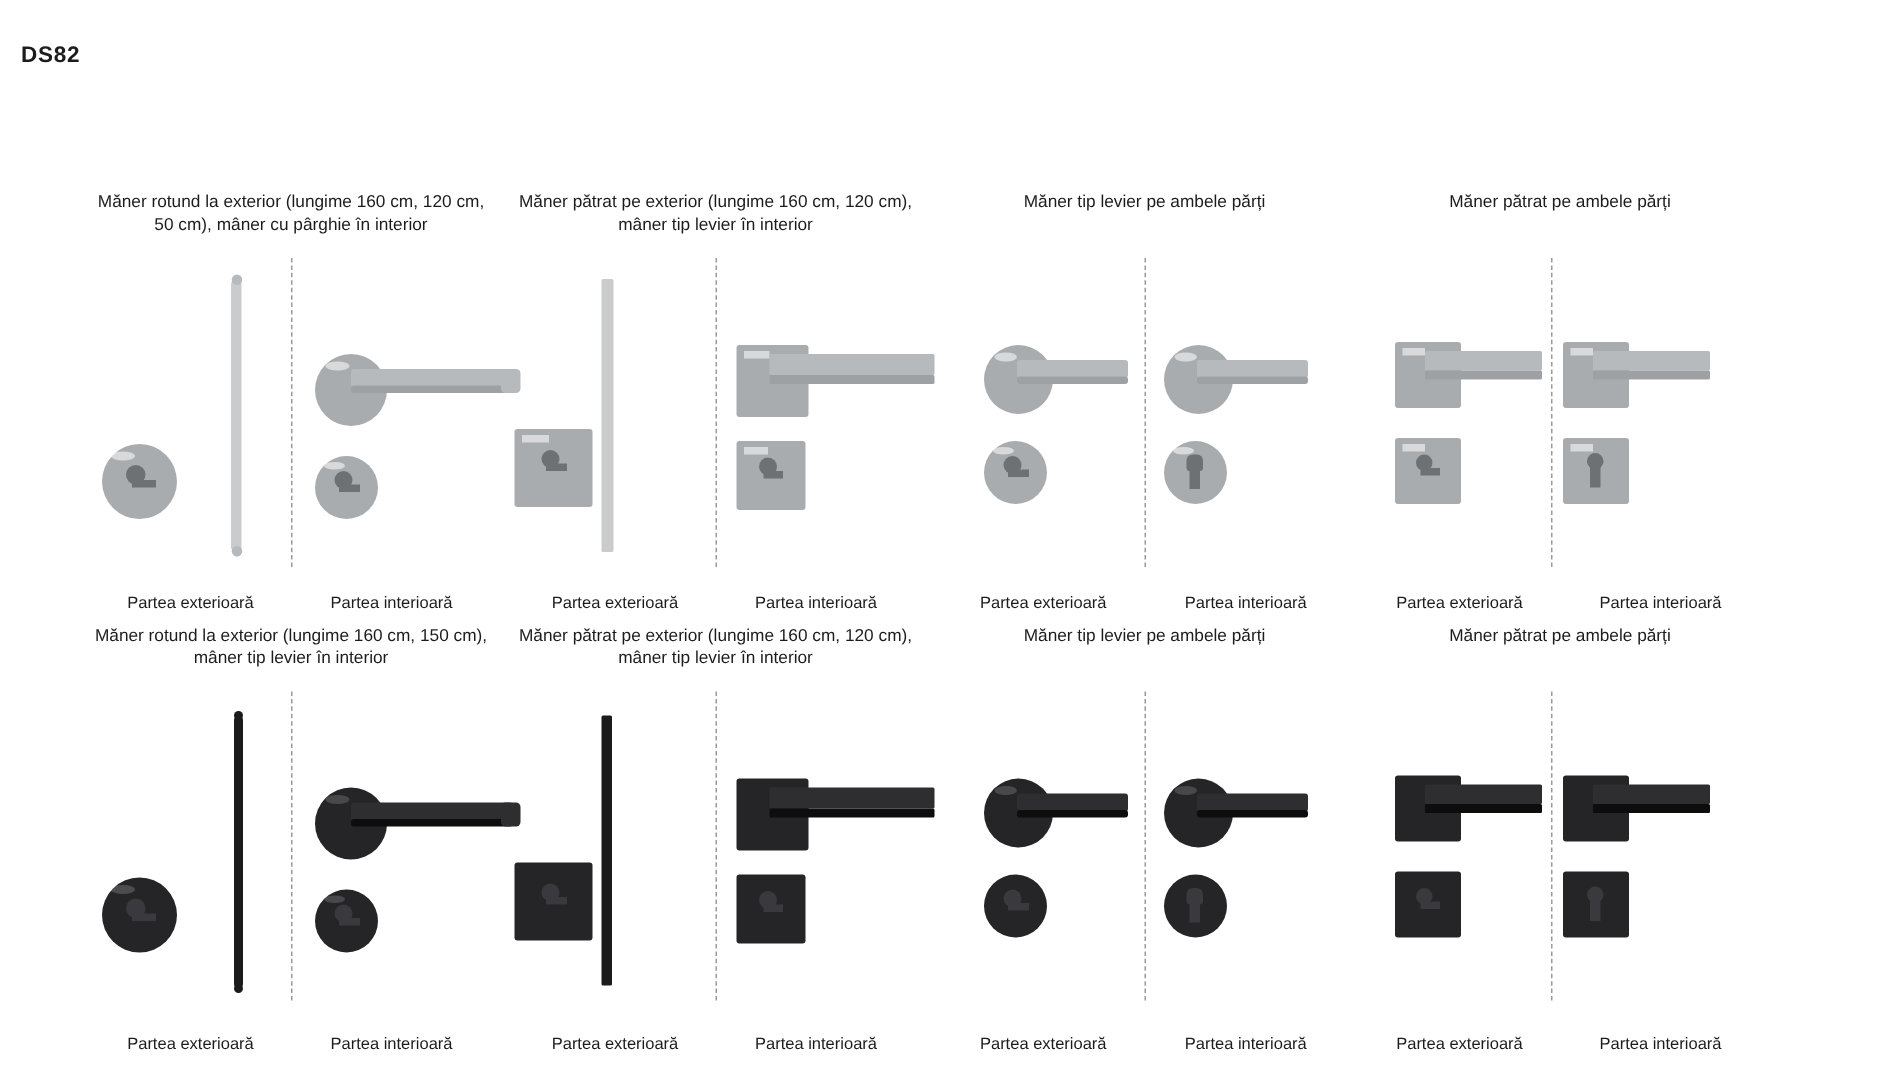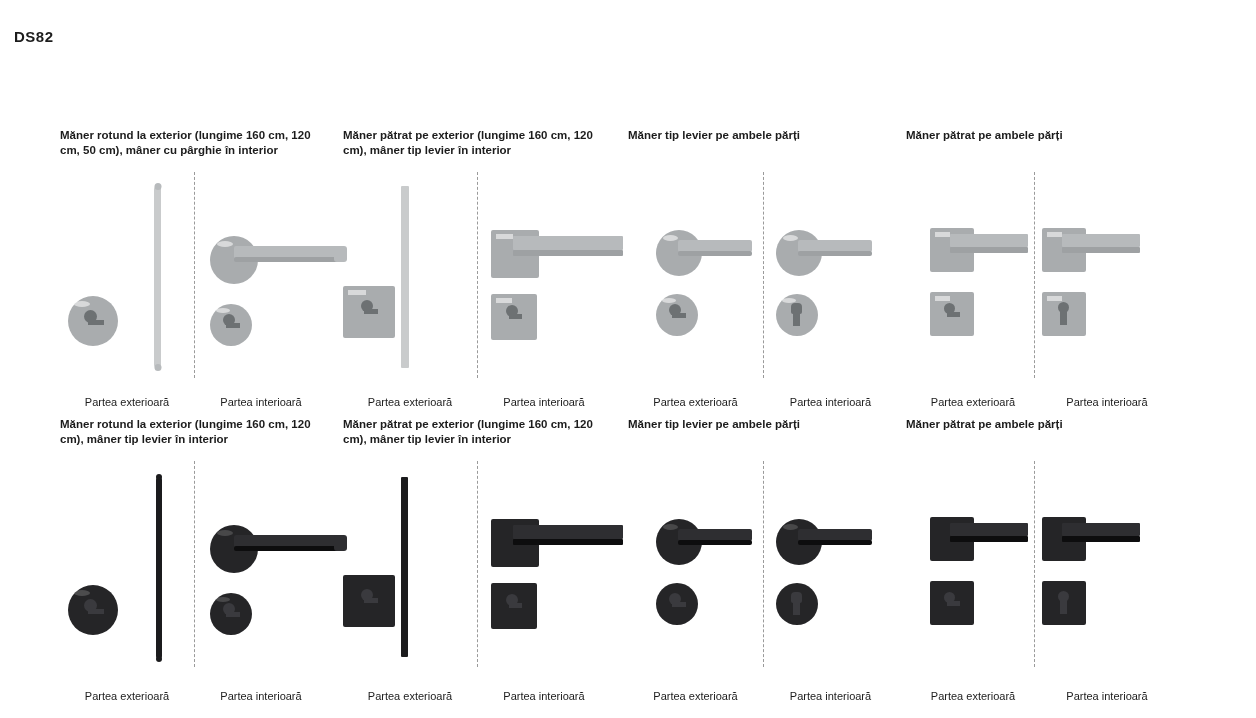--- a/index.html
+++ b/index.html
@@ -25,23 +25,22 @@
   }
 
   .row { position: absolute; left: 0; width: 1256px; }
   .row-1 { top: 128px; height: 280px; }
   .row-2 { top: 417px; height: 285px; }
 
   .cell { position: absolute; top: 0; height: 100%; }
 
   .cap {
     position: absolute; top: 0; left: 0; width: 100%;
-    text-align: left; font-size: 11.5px; line-height: 1.3;
+    text-align: center; font-size: 11.5px; line-height: 1.3;
     color: #1c1c1c;
-    font-weight: bold;
   }
 
   .stage { position: absolute; left: 0; width: 100%; top: 40px; bottom: 30px; }
 
   .divider {
     position: absolute; top: 44px; width: 0; height: 206px;
     border-left: 1px dashed #9a9a9a;
   }
 
   .footlabels {
@@ -229,21 +228,21 @@
       <div class="footlabels">
         <span>Partea exterioară</span>
         <span>Partea interioară</span>
       </div>
     </div>
   </div>
 
   <div class="row row-2">
 
     <div class="cell" style="left:60px; width:268px;">
-      <div class="cap">Măner rotund la exterior (lungime 160 cm, 120 cm), mâner tip levier în interior</div>
+      <div class="cap">Măner rotund la exterior (lungime 160 cm, 150 cm), mâner tip levier în interior</div>
       <div class="divider" style="left:134px;"></div>
       <div class="stage">
         <div class="part bar blk-1" style="left:96px; top:20px; height:182px; width:6px;">
           <div class="bar-end blk-1" style="top:-3px; width:6px; height:6px;"></div>
           <div class="bar-end blk-1" style="bottom:-3px; width:6px; height:6px;"></div>
         </div>
         <div class="part rose-r blk-2" style="left:8px; top:128px; width:50px; height:50px;">
           <div class="kh blk-hl" style="left:16px; top:14px; width:13px; height:13px;"></div>
           <div class="kh-stem blk-hl" style="left:20px; top:24px; width:16px; height:5px;"></div>
           <div class="hl" style="left:6px; top:5px; width:16px; height:6px; border-radius:50%; background:rgba(255,255,255,.18);"></div>

